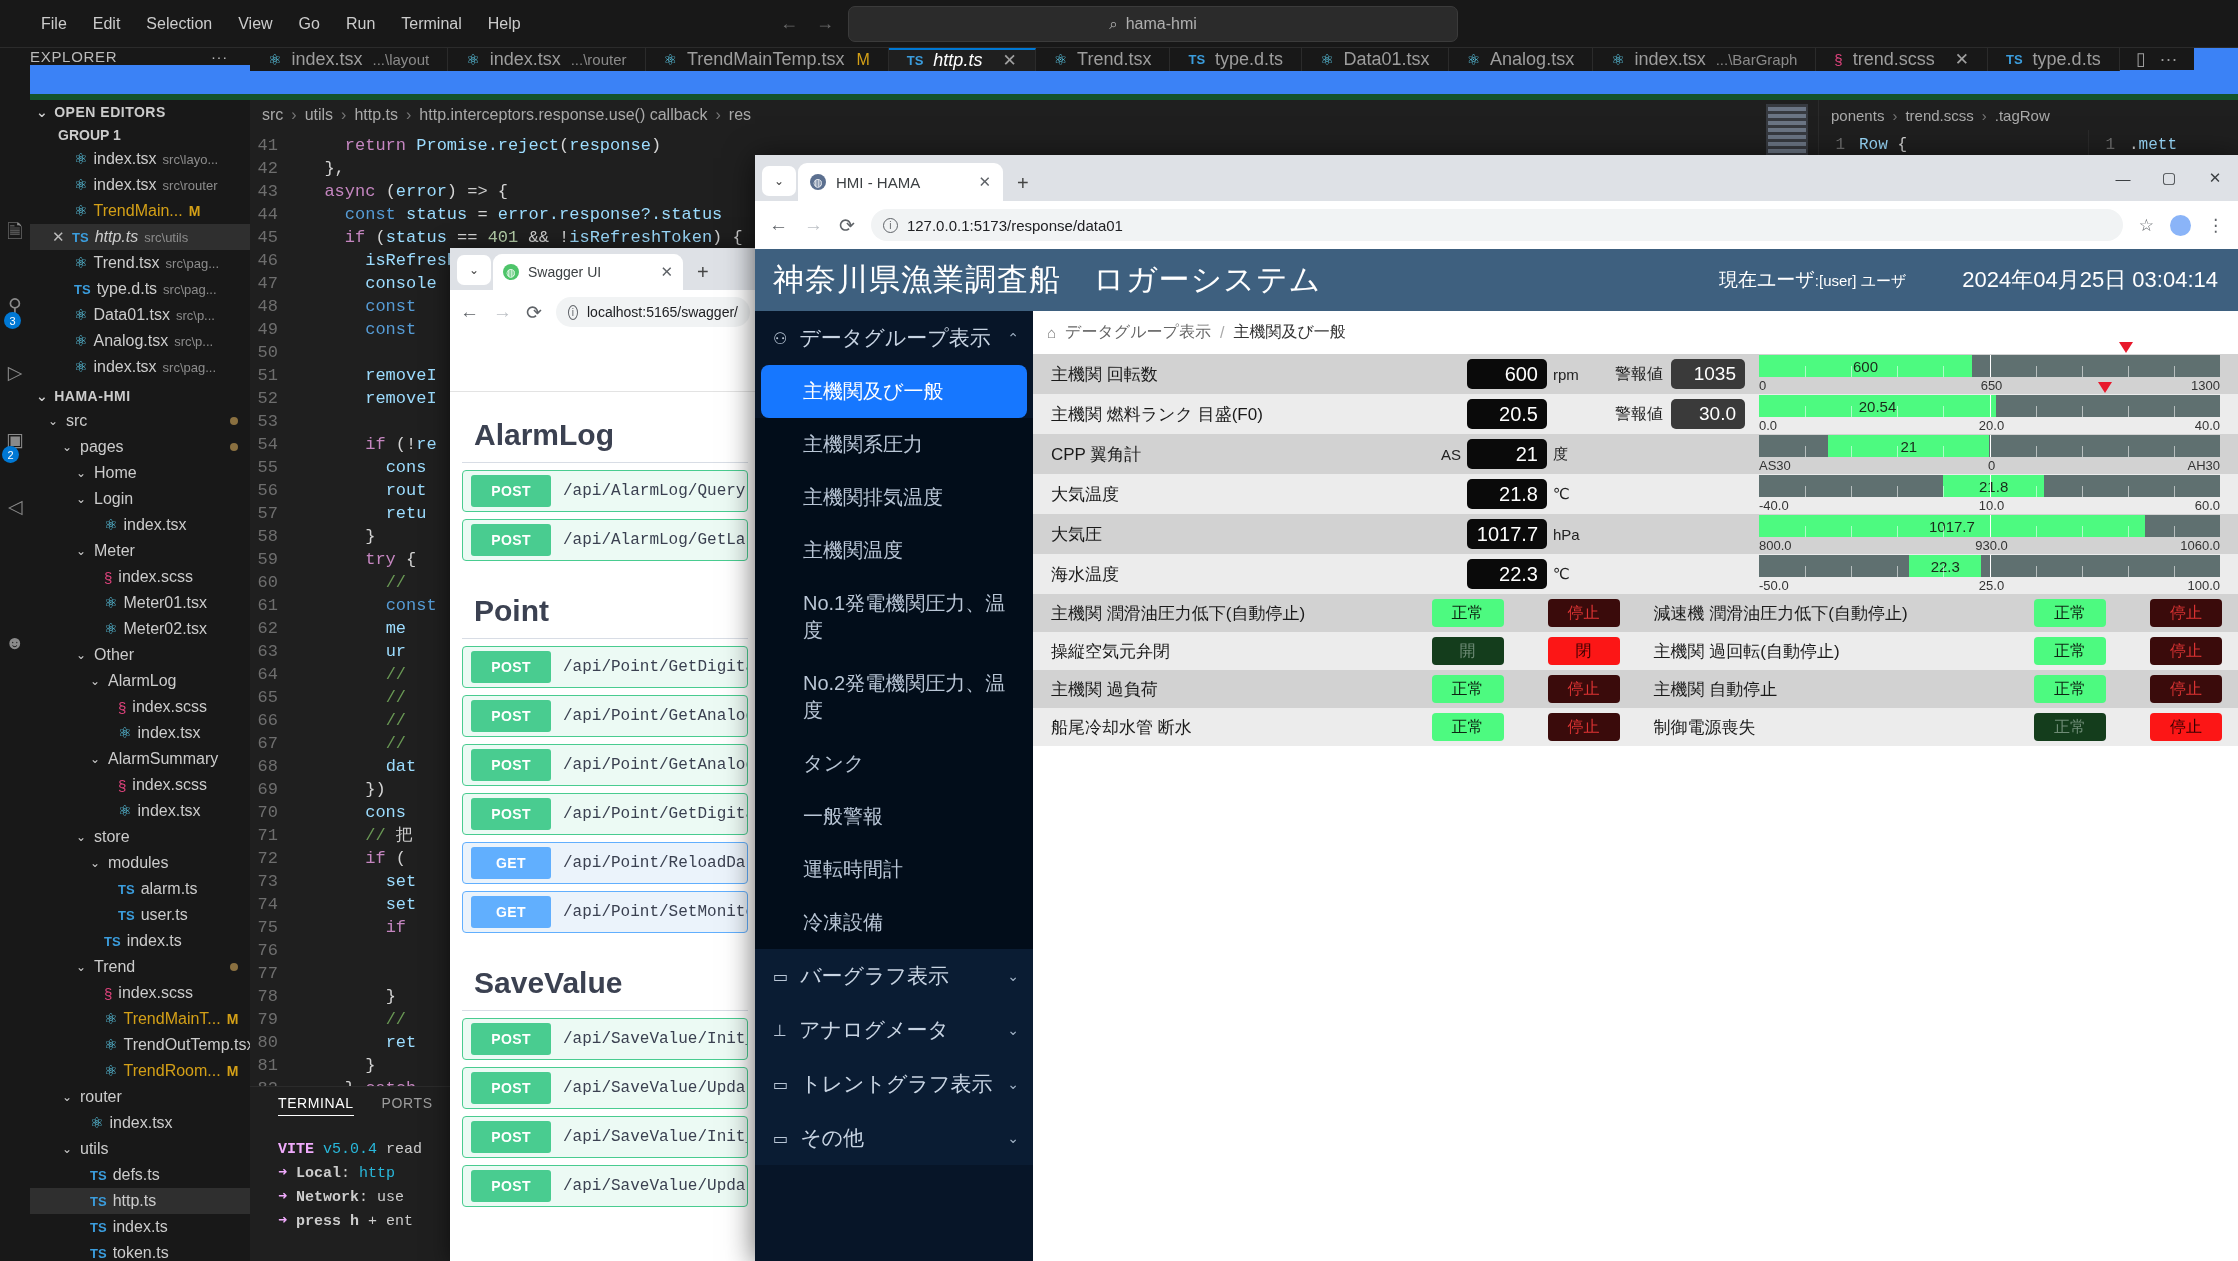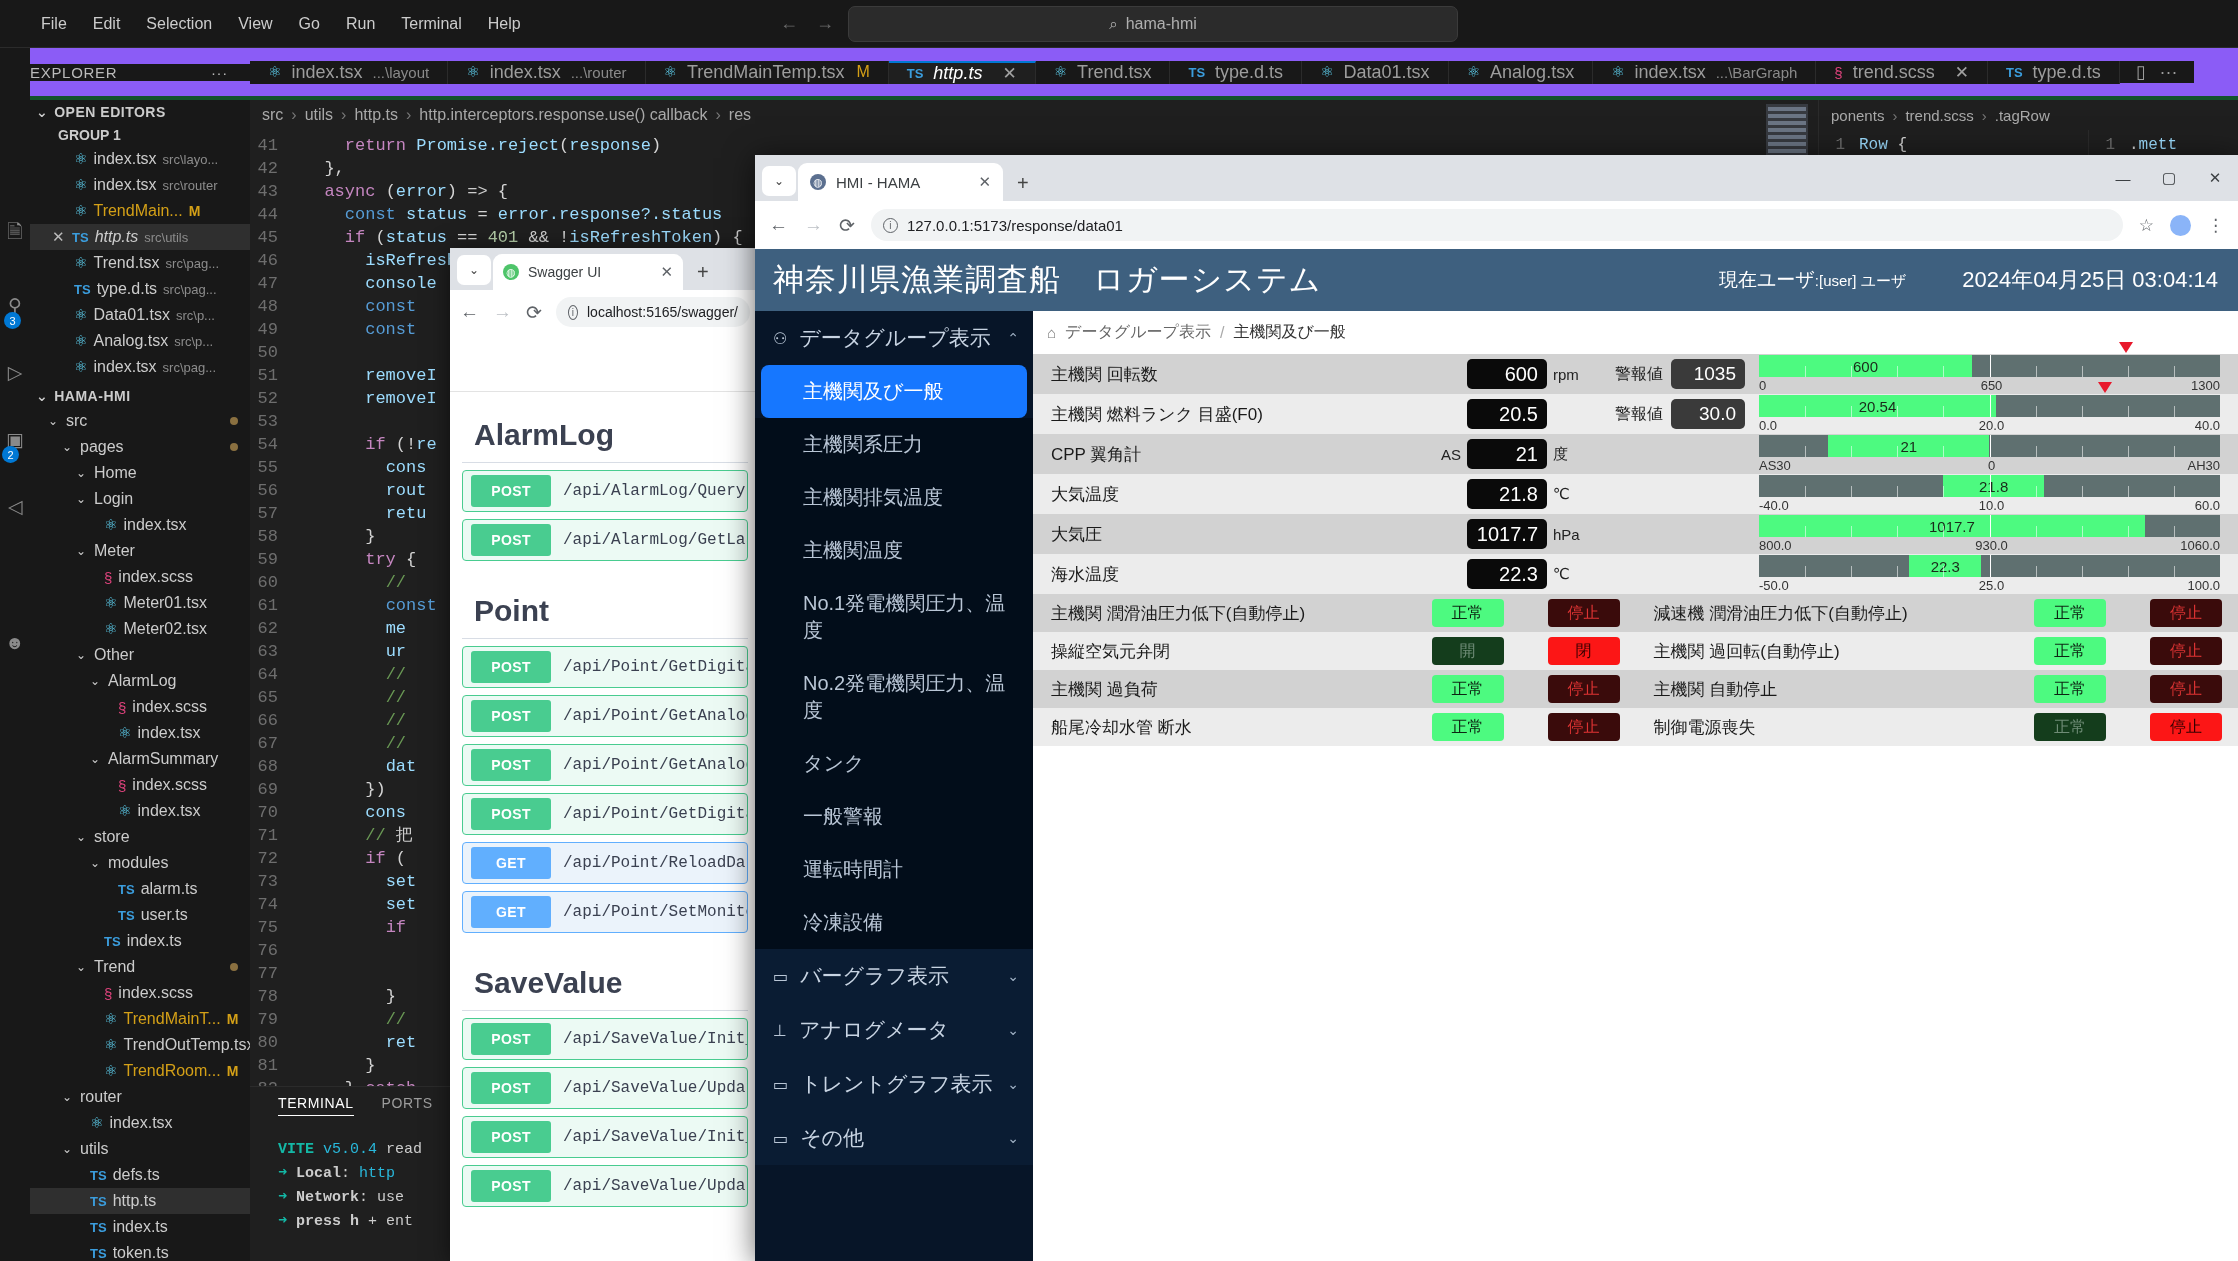--- a/index.html
+++ b/index.html
@@ -28,22 +28,22 @@
   }
   .vs-navarrows { display: flex; gap: 18px; color: #6a6a6a; font-size: 18px; }
   .vs-searchbox {
     width: 610px; height: 36px; background: #2b2b2b; border: 1px solid #3b3b3b;
     border-radius: 7px; display: flex; align-items: center; justify-content: center;
     gap: 8px; color: #b0b0b0; font-size: 16px;
   }
   .vs-searchbox .mag { font-size: 15px; }
 
   .vs-tabsrow {
-    height: 52px; background: #8b5cf6; display: flex; align-items: center;
-    border-bottom: 4px solid #14532d; overflow: hidden;
+    height: 52px; background: #3b82f6; display: flex; align-items: flex-start;
+    border-bottom: 6px solid #14532d; overflow: hidden;
   }
   .vs-sidebar-head {
     width: 250px; min-width: 250px; display: flex; align-items: center;
     justify-content: space-between; padding: 0 22px 0 30px;
     font-size: 15px; letter-spacing: .7px; color: #bbbbbb; background: #181818;
   }
   .vs-tab {
     display: flex; align-items: center; gap: 10px; padding: 0 18px;
     font-size: 18px; color: #9d9d9d; background: #181818;
     border-right: 1px solid #2b2b2b; white-space: nowrap; position: relative;
@@ -114,21 +114,21 @@
   .k-num { color: #b5cea8; }
   .k-op { color: #d4d4d4; }
   .k-pl { color: #cccccc; }
   .k-cm { color: #6a9955; }
 
   
   .vs-terminal { position: absolute; left: 250px; right: 0; bottom: 0; height: 175px; background: #1f1f1f; border-top: 1px solid #2b2b2b; }
   .term-tabs { display: flex; gap: 28px; padding: 8px 0 0 28px; font-size: 14px; color: #9d9d9d; letter-spacing: .6px; }
   .term-tabs .on { color: #ffffff; border-bottom: 1px solid #ffffff; padding-bottom: 4px; }
   .term-body { padding: 22px 0 0 28px; font-family: "Liberation Mono","DejaVu Sans Mono",monospace; font-size: 15px; line-height: 24px; color: #cccccc; }
-  .t-g { color: #14b8a6; text-align: center; }
+  .t-g { color: #f0abfc; text-align: center; }
   .t-b { color: #29b8db; }
   .t-bold { font-weight: bold; }
 
   
   .vs-right {
     position: absolute; right: 0; top: 100px; width: 420px; bottom: 0;
     background: #1f1f1f; border-left: 1px solid #2b2b2b;
   }
   .vs-right .vs-breadcrumb { font-size: 15px; }
   .vs-right .code-area { font-size: 16px; line-height: 22px; }

